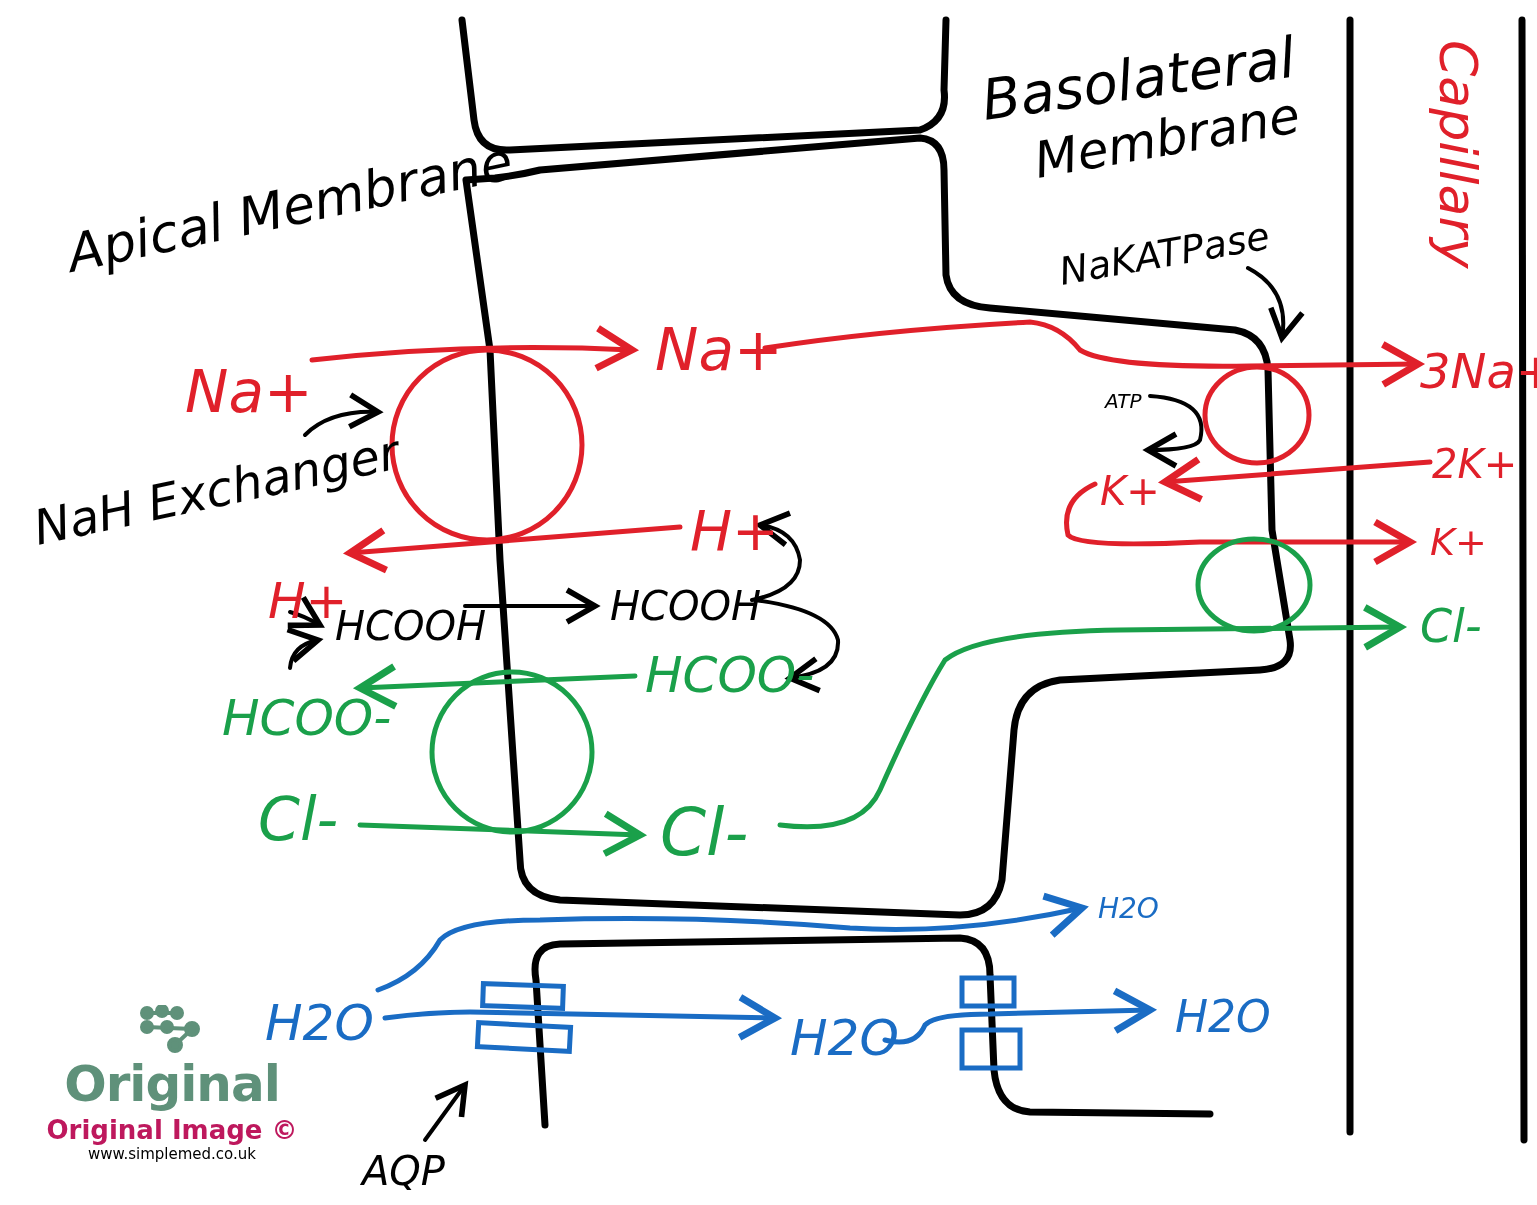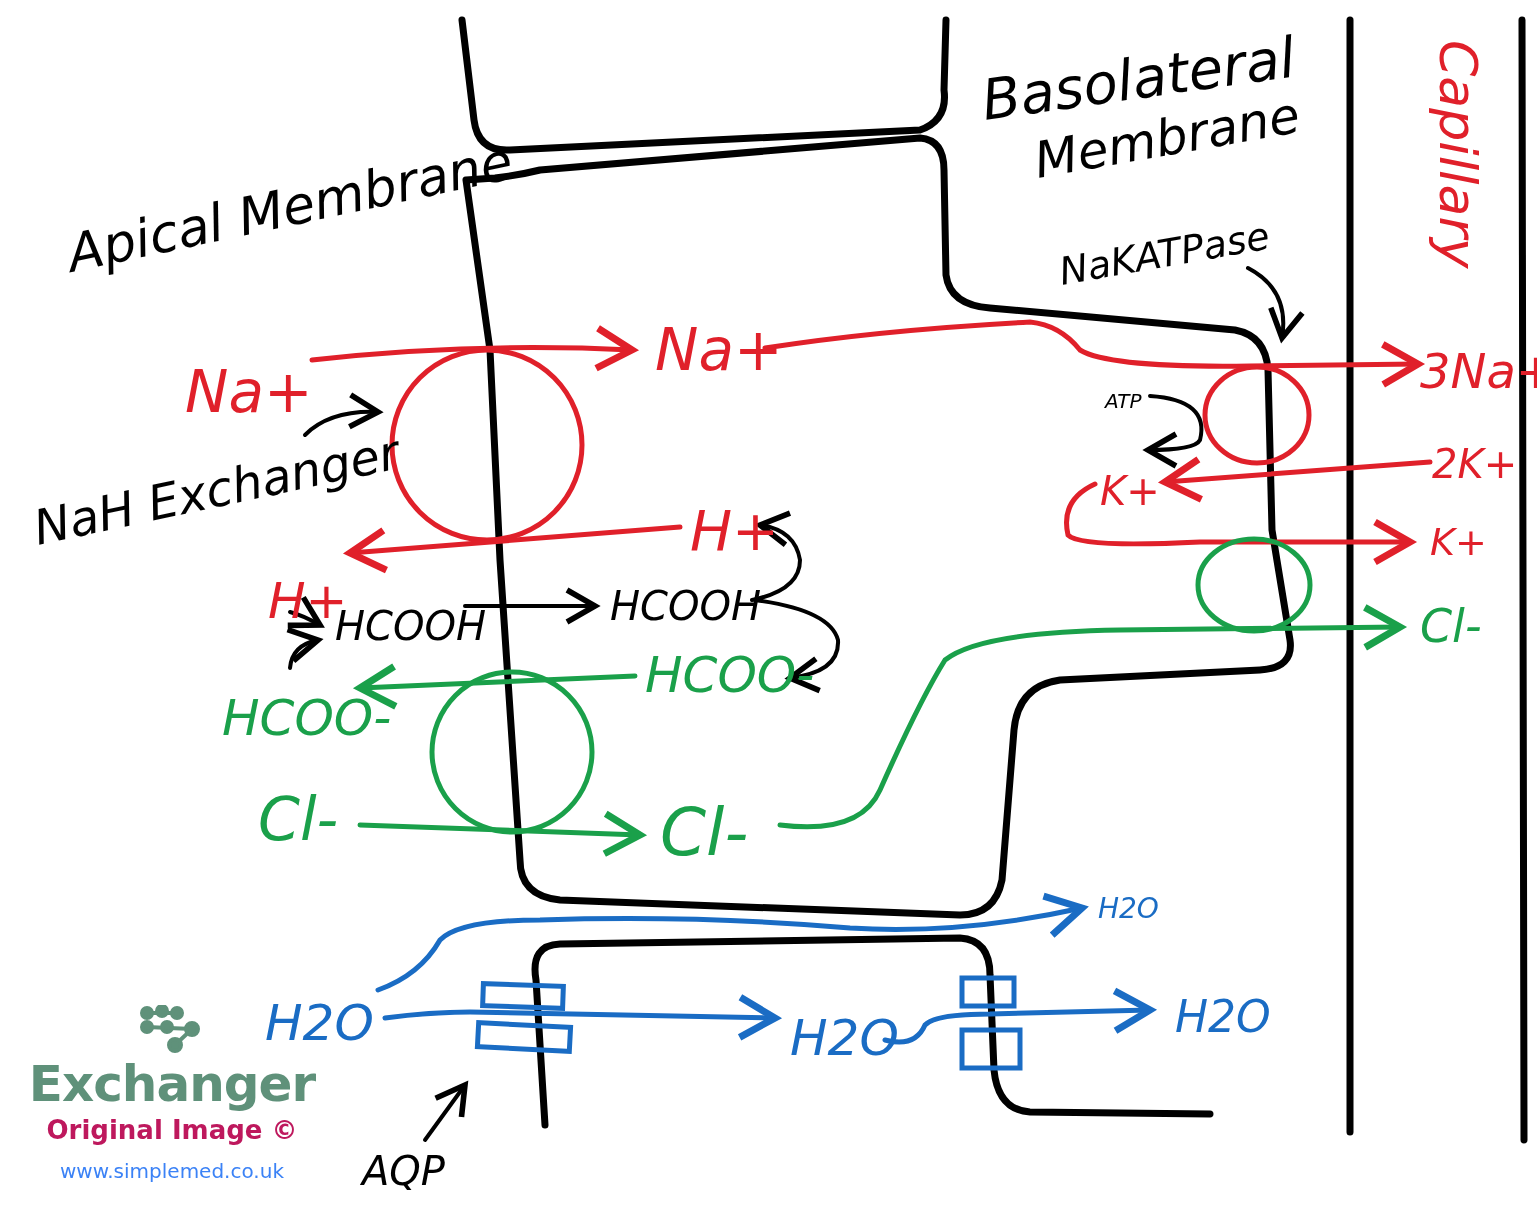--- a/index.html
+++ b/index.html
@@ -2,21 +2,21 @@
 <html><head>
 <meta charset="utf-8">
 <style>
   html, body { margin:0; padding:0; background:#ffffff; }
   body { width:1537px; height:1205px; position:relative; overflow:hidden; }
   #canvas { position:absolute; left:0; top:0; }
   .hand { font-family:"DejaVu Sans", sans-serif; font-style:italic; }
   .logo-wrap { position:absolute; left:22px; top:1005px; width:300px; text-align:center; font-family:"DejaVu Sans", sans-serif; }
   .logo-name { font-weight:bold; font-size:50px; color:#5f917a; line-height:1; letter-spacing:-1px; }
   .logo-sub { font-weight:bold; font-size:26px; color:#be185d; margin-top:6px; }
-  .logo-url { font-size:20px; color:#3b82f6; margin-top:14px; }
+  .logo-url { font-size:15px; color:#000000; }
   .logo-icon { display:block; margin:0 auto 4px auto; }
 </style>
 </head>
 <body>
 
 <svg id="canvas" width="1537" height="1205" viewBox="0 0 1537 1205">
   <defs>
     <marker id="arrRed" markerWidth="10" markerHeight="10" refX="8" refY="5" orient="auto" markerUnits="strokeWidth">
       <path d="M1,1 L8,5 L1,9" fill="none" stroke="#e0202a" stroke-width="1.4"></path>
     </marker>
@@ -127,16 +127,16 @@
       <line x1="55" y1="24" x2="38" y2="40"></line>
       <circle cx="10" cy="8" r="5"></circle>
         <circle cx="25" cy="6" r="5"></circle>
         <circle cx="40" cy="8" r="5"></circle>
       <circle cx="10" cy="22" r="5"></circle>
         <circle cx="30" cy="22" r="5"></circle>
         <circle cx="55" cy="24" r="6"></circle>
       <circle cx="38" cy="40" r="6"></circle>
     </g>
   </svg>
-  <div class="logo-name">Exchanger</div>
+  <div class="logo-name">Original</div>
   <div class="logo-sub">Original Image ©</div>
   <div class="logo-url">www.simplemed.co.uk</div>
 </div>
 
 </body></html>

